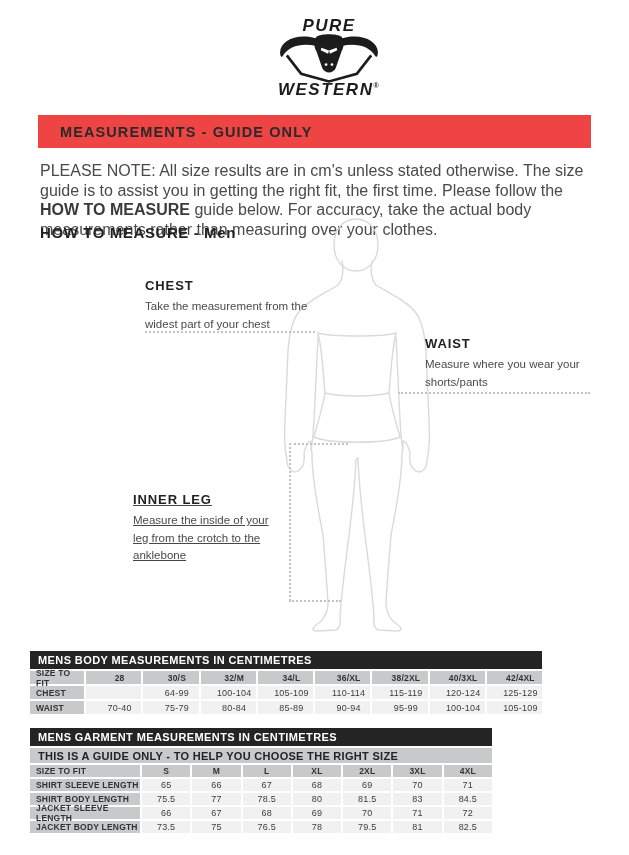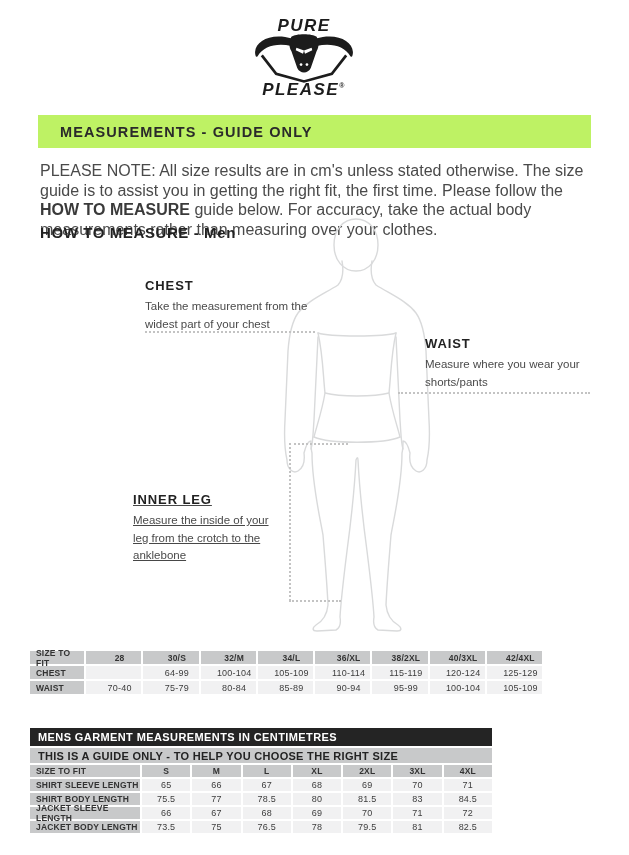--- a/index.html
+++ b/index.html
@@ -1,29 +1,29 @@
 <!DOCTYPE html>
 <html><head>
 <meta charset="utf-8">
 <style>
   * { margin:0; padding:0; box-sizing:border-box; }
   html,body { background:#ffffff; }
   body { font-family:"Liberation Sans", sans-serif; color:#474747; }
   #page { position:relative; width:629px; height:855px; background:#fff; overflow:hidden; margin:0 auto; }
 
   
-  .logo { position:absolute; left:239px; top:16px; width:130px; text-align:center; color:#1c1c1c; }
+  .logo { position:absolute; left:264px; top:16px; width:130px; text-align:center; color:#1c1c1c; }
   .logo .word { font-style:italic; font-weight:900; font-size:17px; letter-spacing:1.5px; color:#1c1c1c; }
   .logo .word.top { margin-bottom:-6px; position:relative; z-index:2; }
   .logo .word.bottom { margin-top:-4px; }
   .logo .reg { font-size:7px; vertical-align:super; font-style:normal; }
   .logo svg { display:block; margin:0 auto; }
 
   
-  .titlebar { position:absolute; left:38px; top:115px; width:553px; height:33px; background:#bef264;
+  .titlebar { position:absolute; left:38px; top:115px; width:553px; height:33px; background:#ef4444;
               display:flex; align-items:center; padding-left:22px; }
   .titlebar span { font-size:14.5px; font-weight:bold; letter-spacing:1.1px; color:#2a2a2a; }
 
   
   .note { position:absolute; left:40px; top:161px; width:556px; font-size:16px; line-height:19.5px; color:#4a4a4a; }
   .note b { color:#3a3a3a; }
 
   
   .htm-heading { position:absolute; left:40px; top:224px; font-size:15px; font-weight:800; letter-spacing:0.6px; color:#222; }
 
@@ -73,21 +73,21 @@
     <svg width="112" height="54" viewBox="0 0 120 64">
       <path d="M2,26 C3,12 22,3 46,10 C48,13 48,17 45,19 C28,15 12,19 5,31 C3,33 2,30 2,26 Z" fill="#1c1c1c"></path>
       <path d="M118,26 C117,12 98,3 74,10 C72,13 72,17 75,19 C92,15 108,19 115,31 C117,33 118,30 118,26 Z" fill="#1c1c1c"></path>
       <path d="M10,30 L27,52 L60,61 L93,52 L110,30" fill="none" stroke="#1c1c1c" stroke-width="3.2" stroke-linejoin="miter"></path>
       <path d="M45,8 C50,4 70,4 75,8 C78,14 78,20 75,25 L68,45 C65,52 55,52 52,45 L45,25 C42,20 42,14 45,8 Z" fill="#1c1c1c"></path>
       <path d="M51,21 l9,3.2 -1.2,4 -8.6,-4.2 Z" fill="#ffffff"></path>
       <path d="M69,21 l-9,3.2 1.2,4 8.6,-4.2 Z" fill="#ffffff"></path>
       <circle cx="56.5" cy="41" r="1.6" fill="#ffffff"></circle>
       <circle cx="63.5" cy="41" r="1.6" fill="#ffffff"></circle>
     </svg>
-    <div class="word bottom"><span>PLEASE</span><span class="reg">®</span></div>
+    <div class="word bottom"><span>WESTERN</span><span class="reg">®</span></div>
   </div>
 
   <div class="titlebar">
     <span>MEASUREMENTS - GUIDE ONLY</span>
   </div>
 
   <p class="note"><span>PLEASE NOTE:  All size results are in cm's unless stated otherwise. The size guide is to assist you in getting the right fit, the first time. Please follow the </span><b>HOW TO MEASURE</b><span> guide below. For accuracy, take the actual body measurements rather than measuring over your clothes.</span></p>
 
   <div class="htm-heading">HOW TO MEASURE - Men</div>
 
@@ -126,20 +126,21 @@
 
   <div class="ann ann-innerleg">
     <div class="ann-title">INNER LEG</div>
     <div class="ann-desc">Measure the inside of your leg from the crotch to the anklebone</div>
   </div>
   <div id="innerleg-line-v" class="dotline-v"></div>
   <div id="innerleg-line-top" class="dotline-h"></div>
   <div id="innerleg-line-bottom" class="dotline-h"></div>
 
   <div id="table-body" class="table">
+    <div class="tbar">MENS BODY MEASUREMENTS IN CENTIMETRES</div>
     <div class="trow">
       <div class="cell label">SIZE TO FIT</div>
       <div class="cell hd">28</div>
       <div class="cell hd">30/S</div>
       <div class="cell hd">32/M</div>
       <div class="cell hd">34/L</div>
       <div class="cell hd">36/XL</div>
       <div class="cell hd">38/2XL</div>
       <div class="cell hd">40/3XL</div>
       <div class="cell hd">42/4XL</div>

